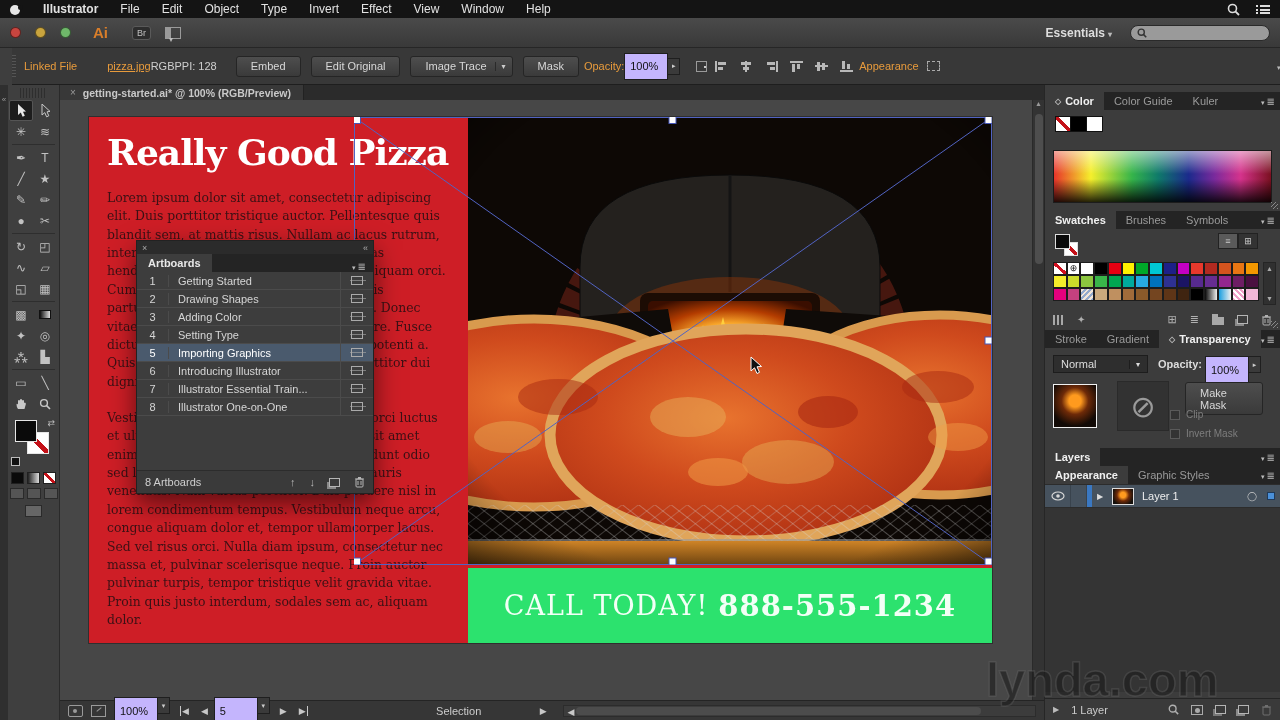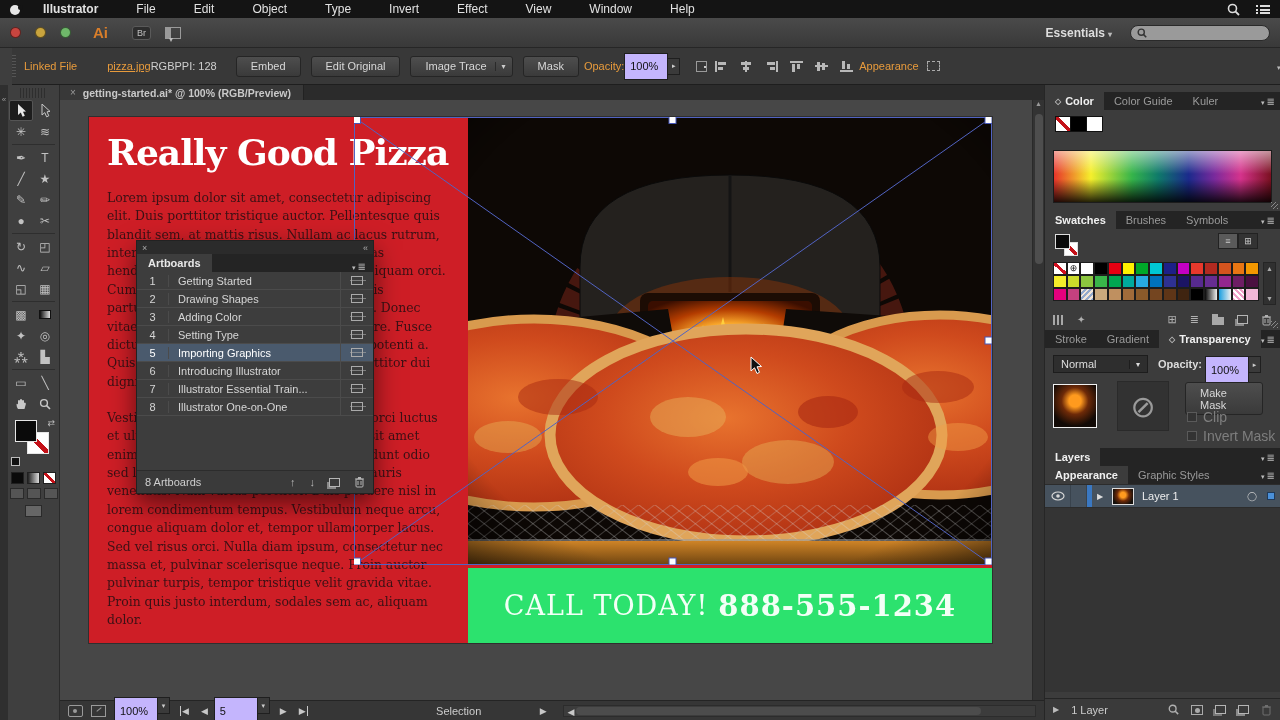--- a/index.html
+++ b/index.html
@@ -195,21 +195,21 @@
   #blendmode{position:absolute;left:8px;top:7px;width:95px;height:18px;background:#2e2e2e;border:1px solid #1d1d1d;
              color:#ddd;font-size:11px;display:flex;align-items:center;padding:0 7px;}
   #blendmode::after{content:"▾";margin-left:auto;font-size:8px;border-left:1px solid #1d1d1d;padding-left:6px;}
   #tr-oplabel{position:absolute;left:113px;top:10px;font-size:11px;font-weight:bold;color:#ddd;}
   #tr-opfield{position:absolute;left:160px;top:8px;}
   #tr-thumb{position:absolute;left:8px;top:36px;width:44px;height:44px;border:1px solid #f0f0f0;
             background:radial-gradient(circle at 50% 38%,#ff9a1e 0 18%,#6e2a08 40%,#120a06 75%);}
   #tr-nomask{position:absolute;left:72px;top:33px;width:52px;height:50px;border:1px solid #2a2a2a;background:#323232;
              display:flex;align-items:center;justify-content:center;color:#9a9a9a;font-size:30px;}
   #makemask{position:absolute;left:140px;top:34px;width:78px;height:33px;justify-content:center;margin:0;}
-  .chk{position:absolute;left:142px;display:flex;align-items:center;gap:6px;font-size:14px;color:#7e7e7e;}
+  .chk{position:absolute;left:125px;display:flex;align-items:center;gap:6px;font-size:10px;color:#7e7e7e;}
   .chk .box{width:10px;height:10px;border:1px solid #5a5a5a;background:#333;}
   #chk-clip{top:61px;} #chk-invert{top:80px;}
 
   #layers-row{height:24px;background:#46525e;border-top:1px solid #2c2c2c;border-bottom:1px solid #2c2c2c;
               display:flex;align-items:center;font-size:11px;color:#eee;}
   .lr-cell{height:100%;display:flex;align-items:center;justify-content:center;border-right:1px solid #39434d;}
   #lr-eye{width:26px;} #lr-lock{width:16px;}
   #lr-bar{width:5px;height:100%;background:#3a78c2;border-right:none;}
   #lr-tri{width:16px;color:#ddd;font-size:8px;border-right:none;}
   #lr-thumb{width:22px;height:17px;border:1px solid #ddd;margin:0 4px;
@@ -247,21 +247,21 @@
              font-size:47px;font-weight:bold;letter-spacing:0px;color:rgba(28,28,28,.58);
              -webkit-text-stroke:1.5px rgba(120,120,120,.30);}
 </style>
 </head>
 <body>
 
 <div id="root">
 
   <div id="menubar">
     <span class="apple"></span>
-    <span id="menu-items" style="display: inline-flex; gap: 38px;">
+    <span id="menu-items" style="display: inline-flex; gap: 22px;">
         <span class="mitem app">Illustrator</span>
         <span class="mitem">File</span>
         <span class="mitem">Edit</span>
         <span class="mitem">Object</span>
         <span class="mitem">Type</span>
         <span class="mitem">Invert</span>
         <span class="mitem">Effect</span>
         <span class="mitem">View</span>
         <span class="mitem">Window</span>
         <span class="mitem">Help</span>
@@ -810,14 +810,15 @@
     <span class="nav">▶</span>
     <span class="nav edge">▶</span>
     <span id="sb-status">Selection</span>
     <span class="nav">▶</span>
     <span id="sb-strack">
       <span class="nav" style="position:absolute;left:-2px;top:1px;">◀</span>
       <span id="sb-sthumb"></span>
     </span>
   </div>
 
+  <div id="watermark">lynda.com</div>
 
 </div>
 
 </body></html>

